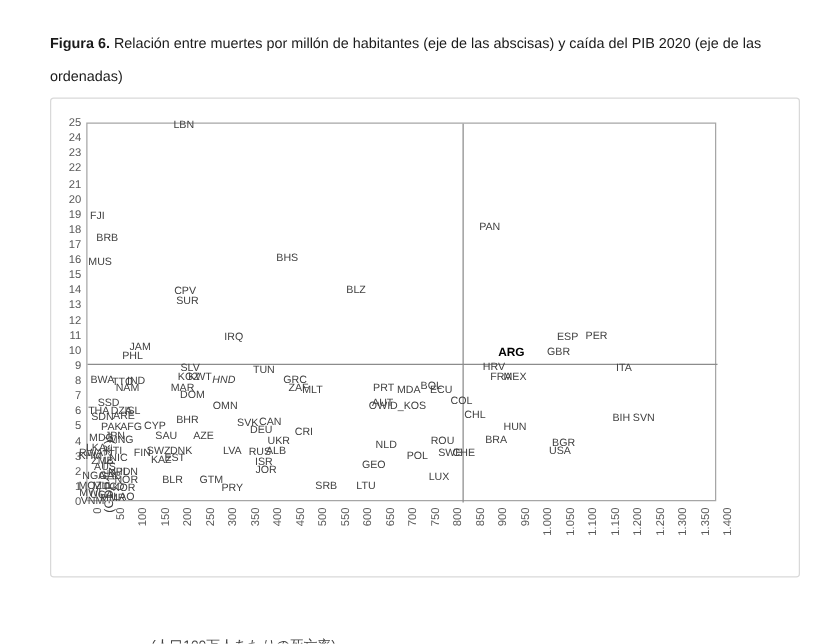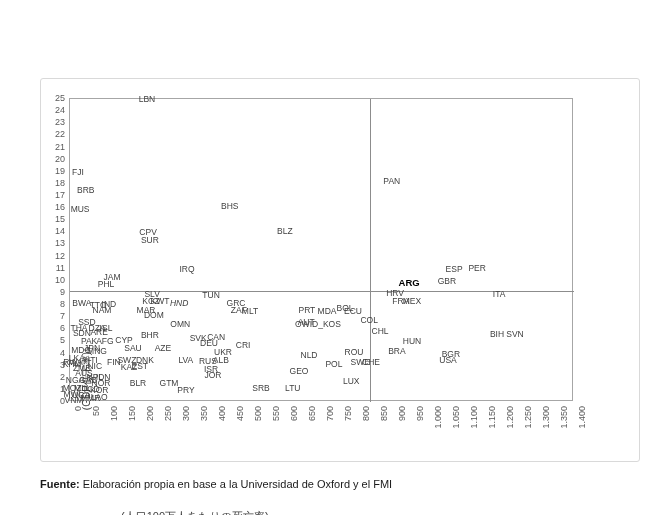--- a/index.html
+++ b/index.html
@@ -33,20 +33,23 @@
   .xlab { position:absolute; left:80px; top:430px; font-size:11px; color:#404040; }
 
   .source { position:absolute; left:40px; top:478px; font-size:11px; color:#1a1a1a; }
   .source b { font-weight:bold; }
 </style>
 </head>
 <body>
 
 <div id="page">
 
+  <div class="title">
+    <b>Figura 6.</b><span> Relación entre muertes por millón de habitantes (eje de las abscisas) y caída del PIB 2020 (eje de las ordenadas)</span>
+  </div>
 
   <div class="chart-box">
     <div class="ylab">(GDP低下率)</div>
 
     <div class="plot" id="plot">
       <div class="divider-v" id="divV" style="left: 299.9px;"></div>
       <div class="divider-h" id="divH" style="top: 192px;"></div>
     <span class="pt" style="left: 77px; top: 0px;">LBN</span>
         <span class="pt" style="left: 7.9px; top: 72.7px;">FJI</span>
         <span class="pt" style="left: 321.8px; top: 82.4px;">PAN</span>
@@ -275,17 +278,14 @@
           <span>1.350</span>
         </div>
         <div class="xtick" style="left: 536px; top: 327px;">
           <span>1.400</span>
         </div>
       </div>
 
     <div class="xlab">(人口100万人あたりの死亡率)</div>
   </div>
 
-  <div class="source">
-    <b>Fuente:</b><span> Elaboración propia en base a la Universidad de Oxford y el FMI</span>
-  </div>
 
 </div>
 
 </body></html>

